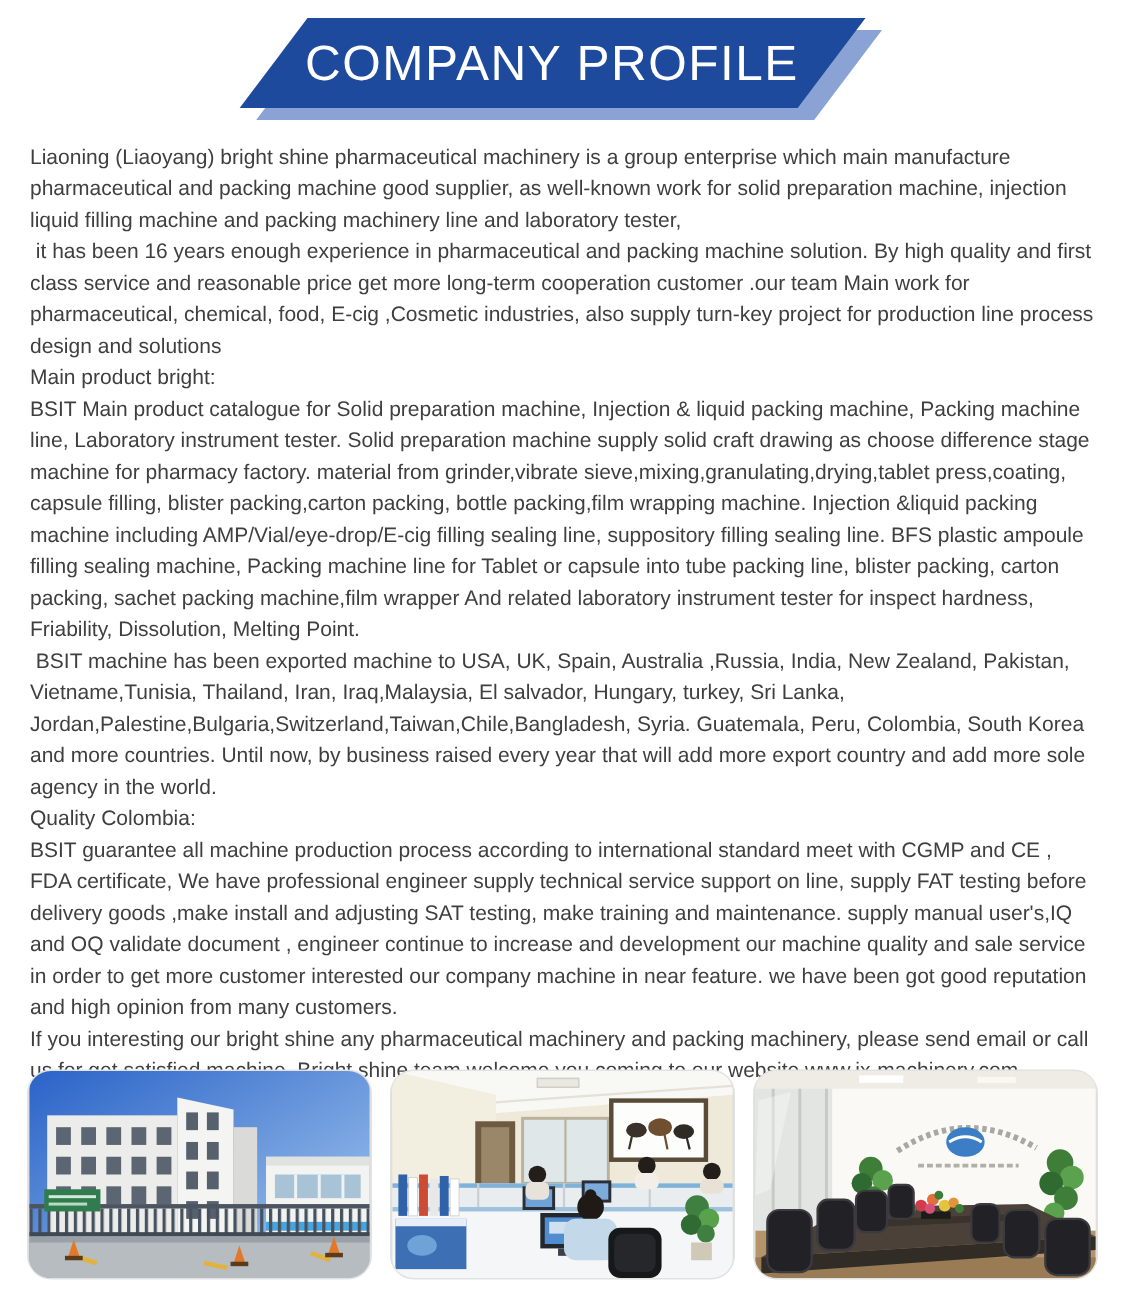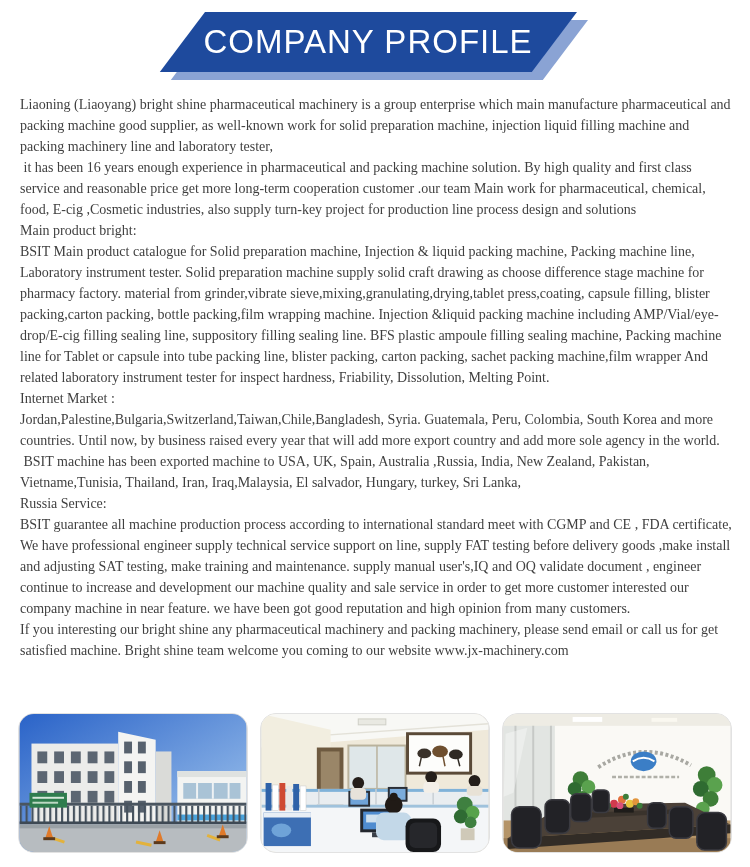--- a/index.html
+++ b/index.html
@@ -33,21 +33,20 @@
     letter-spacing: 1px;
     white-space: nowrap;
   }
 
   
   .profile {
     padding: 0 18px 0 20px;
     color: #3f3f3f;
     font-size: 14px;
     line-height: 21px;
-    font-family: Liberation Serif, serif;
   }
   .profile p { margin: 0; padding: 0; }
 
   
   .photos {
     position: absolute; left: 18px; top: 713px;
     display: flex; gap: 12px;
   }
   .photo {
     width: 230px; height: 140px;
@@ -68,24 +67,23 @@
   <div class="banner-main">
     <span class="banner-title">COMPANY PROFILE</span>
   </div>
 </header>
 
 <main class="profile">
   <p>Liaoning (Liaoyang) bright shine pharmaceutical machinery is a group enterprise which main manufacture pharmaceutical and packing machine good supplier, as well-known work for solid preparation machine, injection liquid filling machine and packing machinery line and laboratory tester,</p>
   <p>&nbsp;it has been 16 years enough experience in pharmaceutical and packing machine solution. By high quality and first class service and reasonable price get more long-term cooperation customer .our team Main work for pharmaceutical, chemical, food, E-cig ,Cosmetic industries, also supply turn-key project for production line process design and solutions</p>
   <p>Main product bright:</p>
   <p>BSIT Main product catalogue for Solid preparation machine, Injection &amp; liquid packing machine, Packing machine line, Laboratory instrument tester. Solid preparation machine supply solid craft drawing as choose difference stage machine for pharmacy factory. material from grinder,vibrate sieve,mixing,granulating,drying,tablet press,coating, capsule filling, blister packing,carton packing, bottle packing,film wrapping machine. Injection &amp;liquid packing machine including AMP/Vial/eye-drop/E-cig filling sealing line, suppository filling sealing line. BFS plastic ampoule filling sealing machine, Packing machine line for Tablet or capsule into tube packing line, blister packing, carton packing, sachet packing machine,film wrapper And related laboratory instrument tester for inspect hardness, Friability, Dissolution, Melting Point.</p>
-  <p>Internet Market :</p>
+  <p>&nbsp;BSIT machine has been exported machine to USA, UK, Spain, Australia ,Russia, India, New Zealand, Pakistan, Vietname,Tunisia, Thailand, Iran, Iraq,Malaysia, El salvador, Hungary, turkey, Sri Lanka,</p>
   <p>Jordan,Palestine,Bulgaria,Switzerland,Taiwan,Chile,Bangladesh, Syria. Guatemala, Peru, Colombia, South Korea and more countries. Until now, by business raised every year that will add more export country and add more sole agency in the world.</p>
-  <p>&nbsp;BSIT machine has been exported machine to USA, UK, Spain, Australia ,Russia, India, New Zealand, Pakistan, Vietname,Tunisia, Thailand, Iran, Iraq,Malaysia, El salvador, Hungary, turkey, Sri Lanka,</p>
-  <p>Russia Service:</p>
+  <p>Quality Colombia:</p>
   <p>BSIT guarantee all machine production process according to international standard meet with CGMP and CE , FDA certificate, We have professional engineer supply technical service support on line, supply FAT testing before delivery goods ,make install and adjusting SAT testing, make training and maintenance. supply manual user's,IQ and OQ validate document , engineer continue to increase and development our machine quality and sale service in order to get more customer interested our company machine in near feature. we have been got good reputation and high opinion from many customers.</p>
   <p>If you interesting our bright shine any pharmaceutical machinery and packing machinery, please send email or call us for get satisfied machine. Bright shine team welcome you coming to our website www.jx-machinery.com</p>
 </main>
 
 <div class="photos">
 
   <figure class="photo" role="img" aria-label="Factory building exterior with gate and road">
     <svg viewBox="0 0 230 140">
       <defs>
         <linearGradient id="sky1" x1="0" y1="0" x2="1" y2="1">

